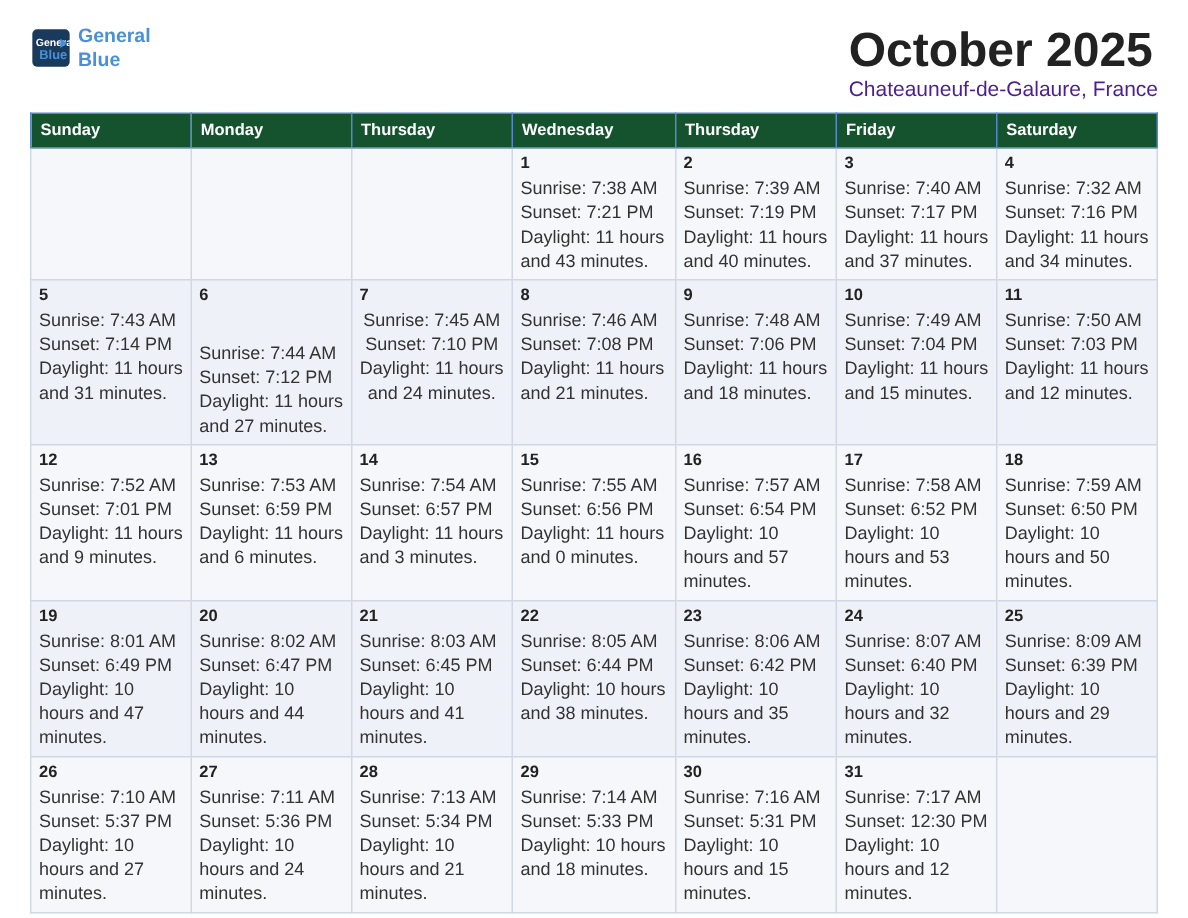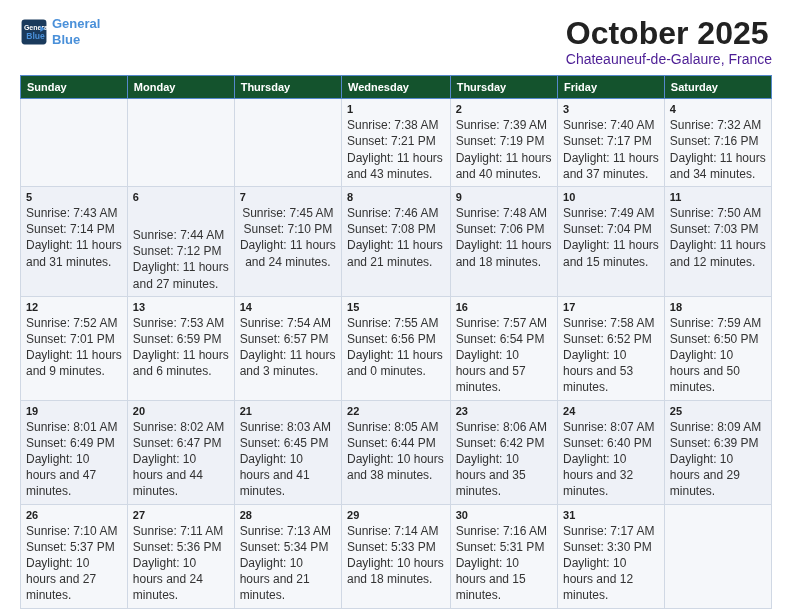--- a/index.html
+++ b/index.html
@@ -321,20 +321,20 @@
           </td>
           <td>
             <span class="day-num">30</span>
             <div class="day-info" style="white-space: pre-line;">Sunrise: 7:16 AM
 Sunset: 5:31 PM
 Daylight: 10 hours and 15 minutes.</div>
           </td>
           <td>
             <span class="day-num">31</span>
             <div class="day-info" style="white-space: pre-line;">Sunrise: 7:17 AM
-Sunset: 3:30 PM
+Sunset: 12:30 PM
 Daylight: 10 hours and 12 minutes.</div>
           </td>
           <td class="empty"></td>
         </tr>
       </tbody>
   </table>
 </div>
 
 </body></html>

